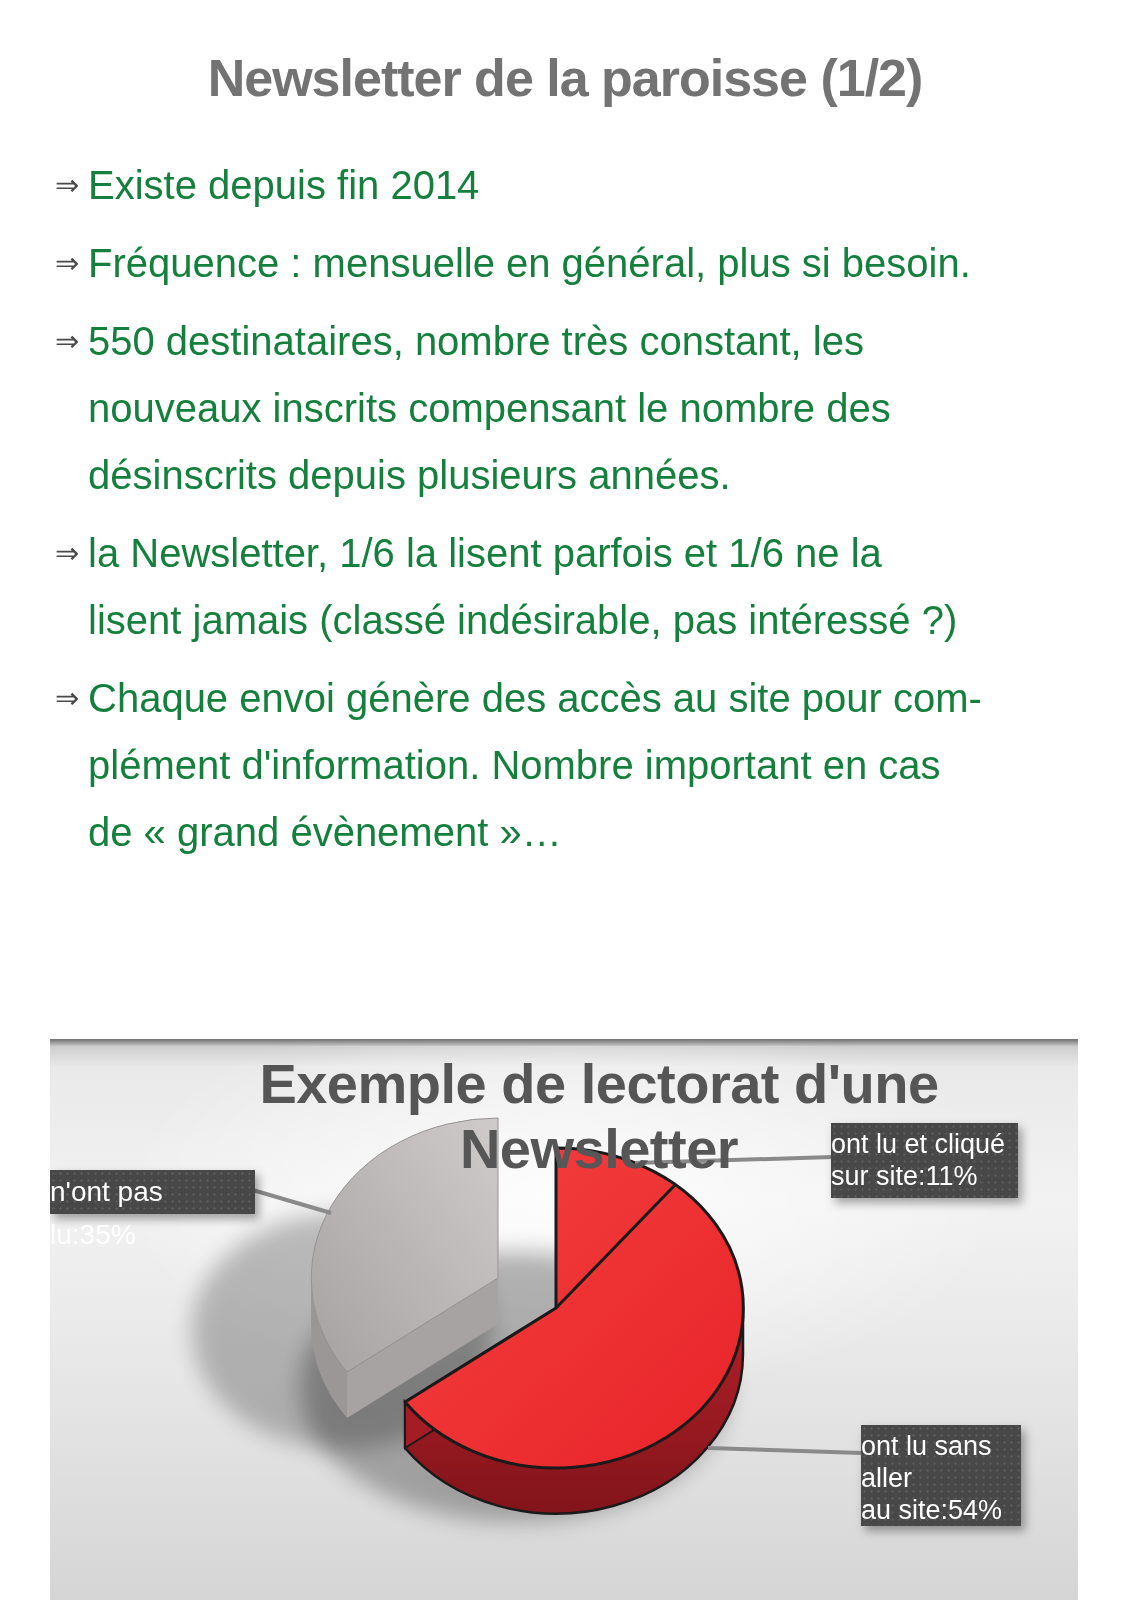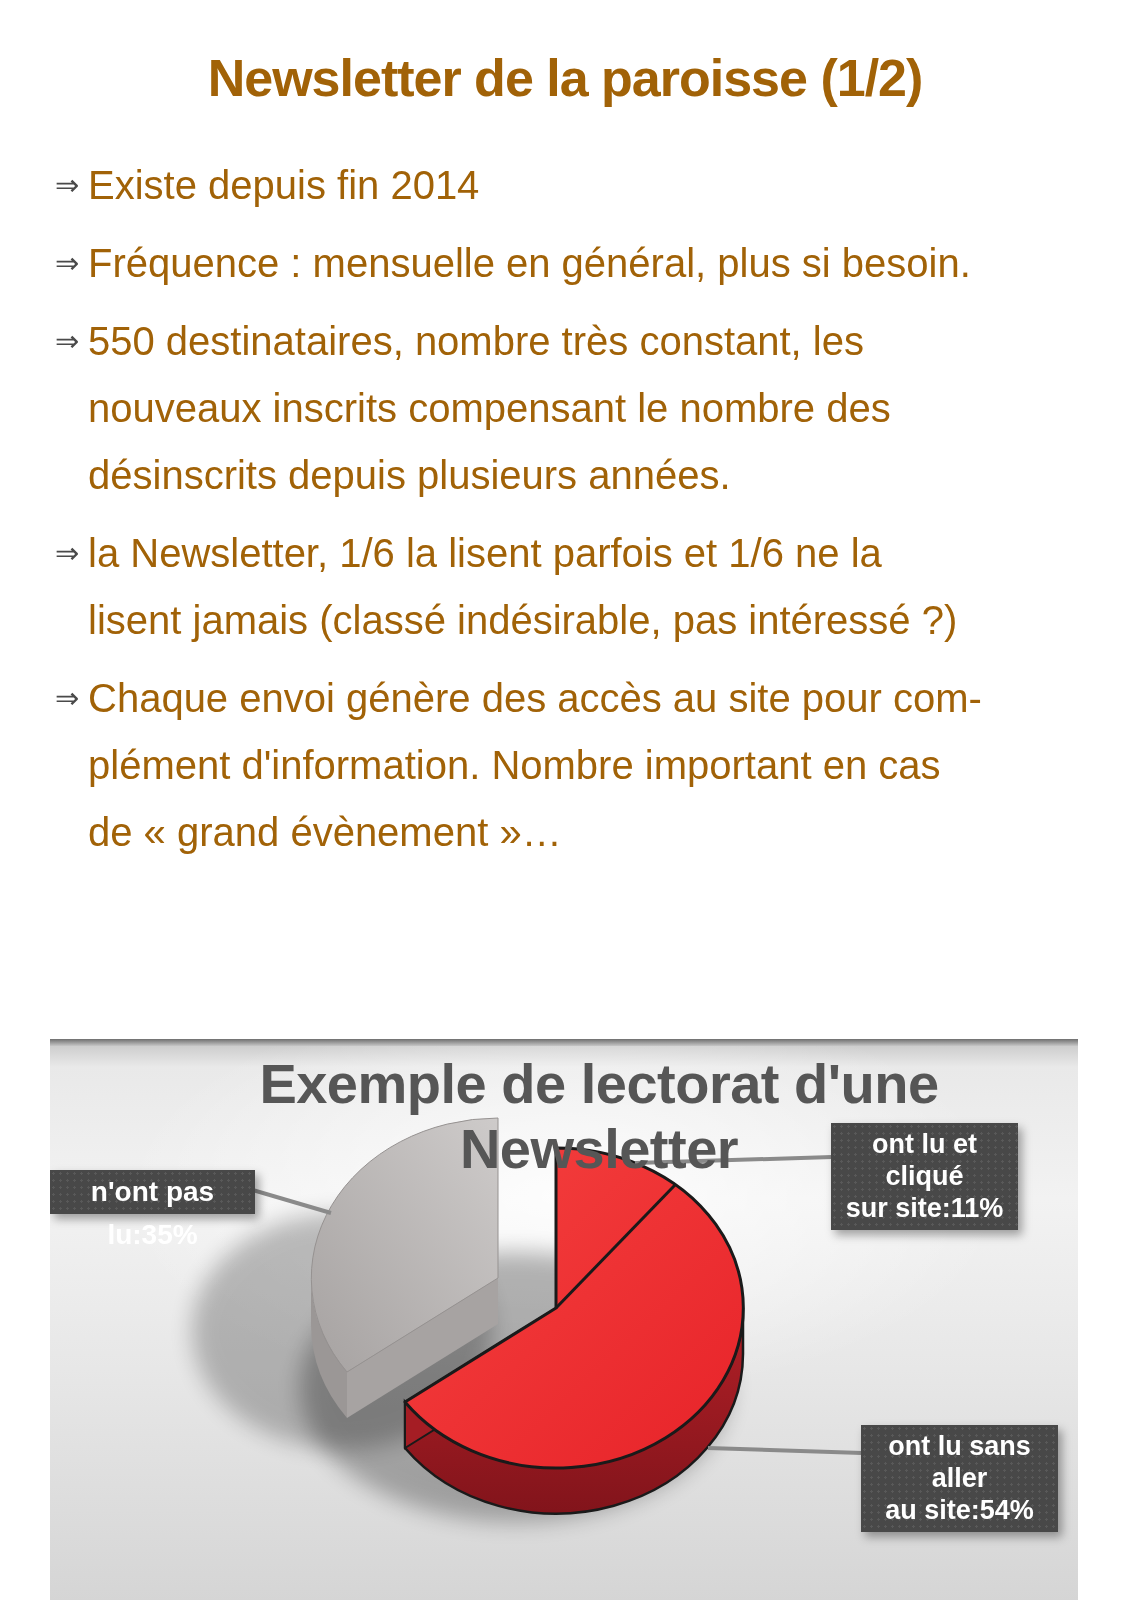--- a/index.html
+++ b/index.html
@@ -11,37 +11,37 @@
     overflow:hidden;
     color:#343434;
   }
   .slide{position:relative;width:1130px;height:1600px;}
   .slide-title{
     margin:48px 0 0 0;
     text-align:center;
     font-size:52px;
     line-height:60px;
     font-weight:700;
-    color:#a16207;
+    color:#737373;
     letter-spacing:-1px;
   }
   .bullets{margin-top:44px;padding-left:55px;}
   .bullet-item{display:flex;align-items:flex-start;margin-bottom:11px;}
   .arrow{
     flex:0 0 33px;
     font-size:29px;
     line-height:67px;
     color:#4a4a4a;
   }
   .bullet-lines{flex:1;}
   .bullet-line{
     font-size:40px;
     line-height:67px;
     white-space:nowrap;
-    color:#a16207;
+    color:#15803d;
   }
   
   .chart-panel{
     position:absolute;
     left:50px;top:991px;
     width:1028px;height:562px;
     background:
       radial-gradient(ellipse 60% 50% at 50% 28%, rgba(255,255,255,0.85), rgba(255,255,255,0) 72%),
       linear-gradient(180deg,#c4c4c4 0px,#e9e9e9 28px,#f2f2f2 160px,#e7e7e7 330px,#d5d5d5 100%);
     border-bottom:2px solid #c0c0c0;
@@ -61,27 +61,26 @@
     color:#565656;
     letter-spacing:-0.5px;
   }
   .pie-svg{position:absolute;left:0;top:0;}
   .callout{
     position:absolute;
     background-color:#484848;
     background-image:radial-gradient(rgba(255,255,255,0.09) 1.2px, transparent 1.3px);
     background-size:7px 7px;
     color:#ffffff;
-    font-weight:700;
-    text-align:center;
+    font-weight:400;
     box-shadow:4px 5px 9px rgba(0,0,0,0.35);
   }
   .callout-35{left:0;top:131px;width:205px;height:44px;font-size:28px;line-height:43px;}
   .callout-11{left:781px;top:84px;width:187px;padding:5px 0 6px 0;font-size:27px;line-height:32px;}
-  .callout-54{left:811px;top:386px;width:197px;padding:5px 0 6px 0;font-size:27px;line-height:32px;}
+  .callout-54{left:811px;top:386px;width:160px;padding:5px 0 0 0;font-size:27px;line-height:32px;}
 </style>
 </head>
 <body>
 
 <div class="slide">
 
   <h1 class="slide-title">Newsletter de la paroisse (1/2)</h1>
 
   <div class="bullets">
 

